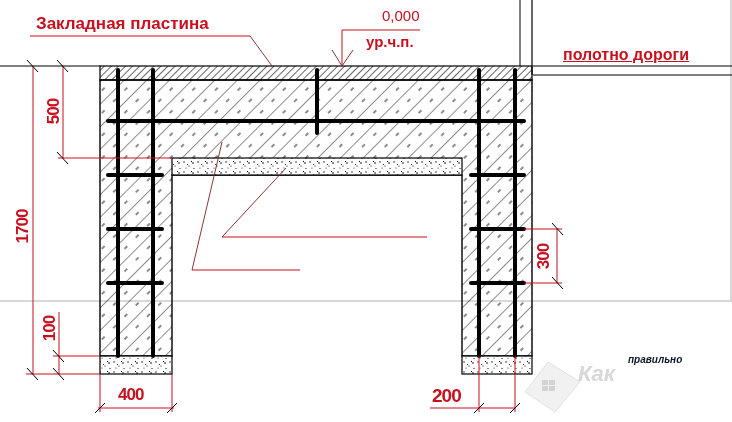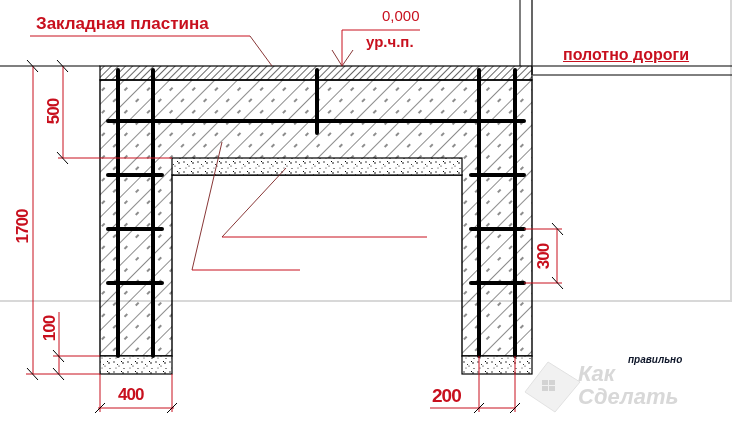--- a/index.html
+++ b/index.html
@@ -156,15 +156,14 @@
 
 <div class="dim vert" style="left:2px; top:218px; font-size:17px; width:40px; text-align:center;">1700</div>
 <div class="dim vert" style="left:36px; top:103px; font-size:17px; width:34px; text-align:center;">500</div>
 <div class="dim vert" style="left:32px; top:320px; font-size:17px; width:34px; text-align:center;">100</div>
 <div class="dim" style="left:118px; top:386px; font-size:17px;">400</div>
 <div class="dim" style="left:432px; top:386px; font-size:19px;">200</div>
 <div class="dim vert" style="left:526px; top:248px; font-size:17px; width:34px; text-align:center;">300</div>
 
 <div class="wm" style="left:578px; top:363px; font-size:22px;">Как</div>
 <div class="wm" style="left:628px; top:355px; font-size:10px; color:#0f172a;">правильно</div>
-<div class="wm" style="left:578px; top:386px; font-size:22px;">Сделать</div>
 
 </div>
 
 </body></html>

